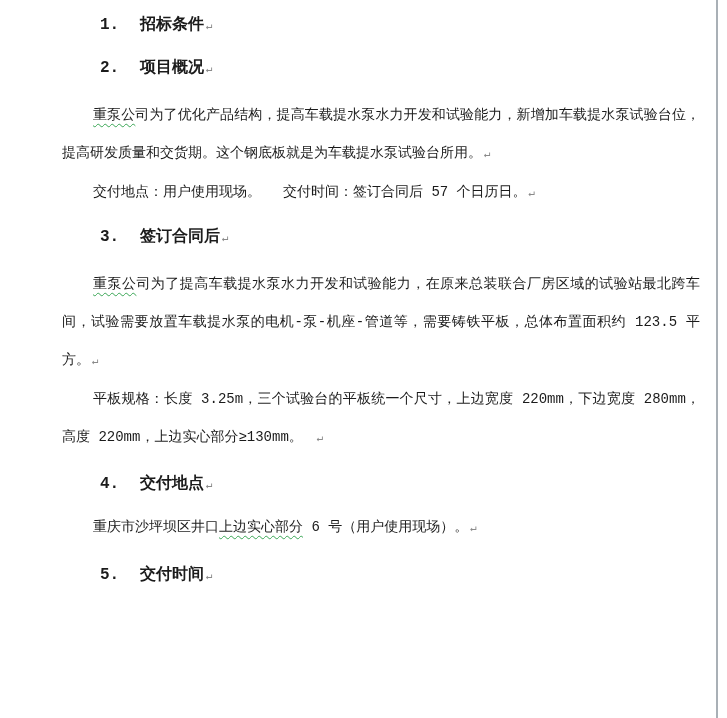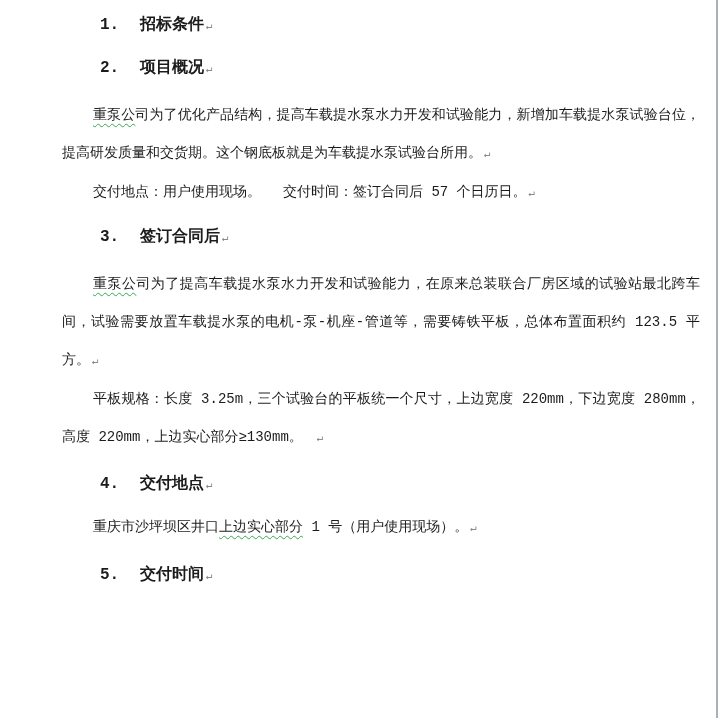--- a/index.html
+++ b/index.html
@@ -92,19 +92,19 @@
 
     <div class="heading b-h3"><span class="num">3.</span><span>签订合同后</span><span class="pmark">↵</span></div>
 
     <p class="para indent b-p4"><span class="wavy">重泵公</span><span>司为了提高车载提水泵水力开发和试验能力，在原来总装联合厂房区域的试验站最北跨车间，试验需要放置车载提水泵的电机-泵-机座-管道等，需要铸铁平板，总体布置面积约 123.5 平方。</span><span class="pmark">↵</span></p>
 
     <p class="para indent b-p5"><span>平板规格：长度 3.25m，三个试验台的平板统一个尺寸，上边宽度 220mm，下边宽度 280mm，高度 220mm，上边实心部分≥130mm。</span><span class="pmark pmark-gap">↵</span></p>
 
 
     <div class="heading b-h4"><span class="num">4.</span><span>交付地点</span><span class="pmark">↵</span></div>
 
-    <p class="para indent b-p7"><span>重庆市沙坪坝区井口</span><span class="wavy">上边实心部分</span><span> 1 号（用户使用现场）。</span><span class="pmark">↵</span></p>
+    <p class="para indent b-p7"><span>重庆市沙坪坝区井口</span><span class="wavy">上边实心部分</span><span> 6 号（用户使用现场）。</span><span class="pmark">↵</span></p>
 
     <div class="heading b-h5"><span class="num">5.</span><span>交付时间</span><span class="pmark">↵</span></div>
 
   </div>
   <div class="page-edge"></div>
 </div>
 
 </body></html>

